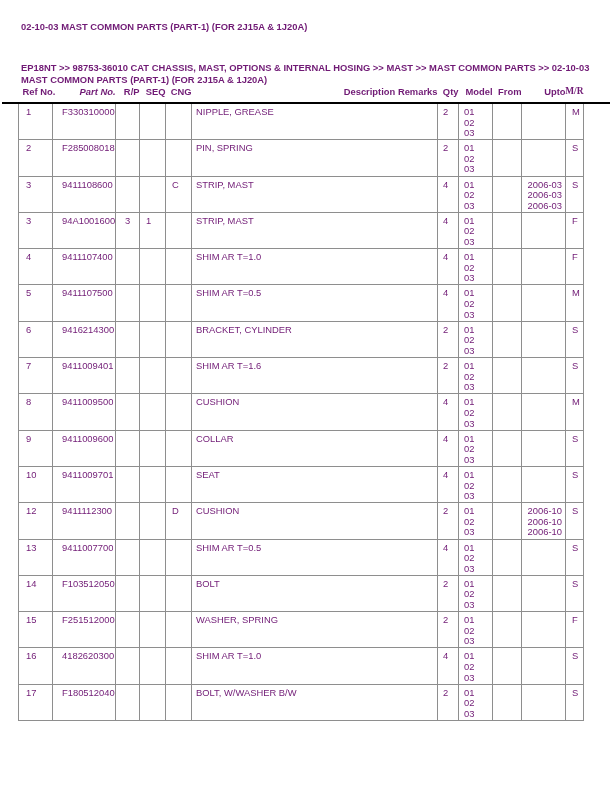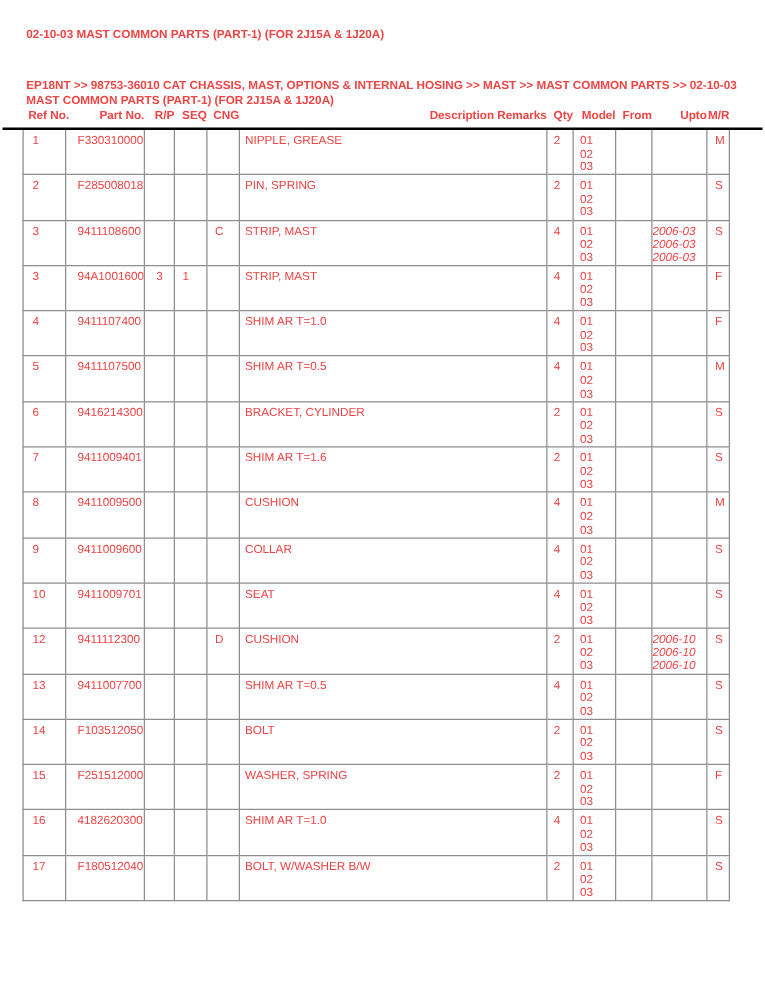--- a/index.html
+++ b/index.html
@@ -2,21 +2,21 @@
 <html><head>
 <meta charset="utf-8">
 <style>
   html, body { margin: 0; padding: 0; background: #e9e9e9; }
   .page {
     position: relative;
     width: 612px;
     height: 792px;
     background: #ffffff;
     font-family: "Liberation Sans", sans-serif;
-    color: #ef4444;
+    color: #701a75;
     overflow: hidden;
     margin: 0 auto;
   }
   .title {
     position: absolute;
     left: 21px;
     top: 21px;
     width: 580px;
     font-size: 9.4px;
     font-weight: bold;
@@ -66,34 +66,34 @@
   
   td.c0 { padding-left: 7px; }
   td.c1 { padding-left: 9px; }
   td.c2 { padding-left: 9px; }
   td.c3 { padding-left: 6px; }
   td.c4 { padding-left: 6px; }
   td.c5 { padding-left: 4px; }
   td.c6 { padding-left: 5px; }
   td.c7 { padding-left: 5px; }
   td.c8 { padding-left: 4px; }
-  td.c9 { padding-right: 3px; font-style: italic; }
+  td.c9 { text-align: right; padding-right: 3px; }
   td.c10 { padding-left: 6px; }
   
   th.c0 { padding-left: 4px; }
-  th.c1 { padding-left: 10px; }
+  th.c1 { padding-left: 10px; font-style: italic; }
   th.c2 { padding-left: 3px; }
   th.c3 { padding-left: 2px; }
   th.c4 { padding-left: 3px; }
   th.c5 { padding-left: 4px; }
   th.c6 { padding-left: 3px; }
   th.c7 { padding-left: 5px; }
   th.c8 { padding-left: 4px; }
   th.c9 { padding-left: 4px; }
-  th.c10 { padding-left: 0; text-indent: -2px; }
+  th.c10 { padding-left: 0; text-indent: -2px; font-family: Liberation Serif, serif; }
   .rule {
     position: absolute;
     left: 2px;
     top: 101.5px;
     width: 608px;
     height: 2.4px;
     background: #000000;
     z-index: 2;
   }
 </style>

